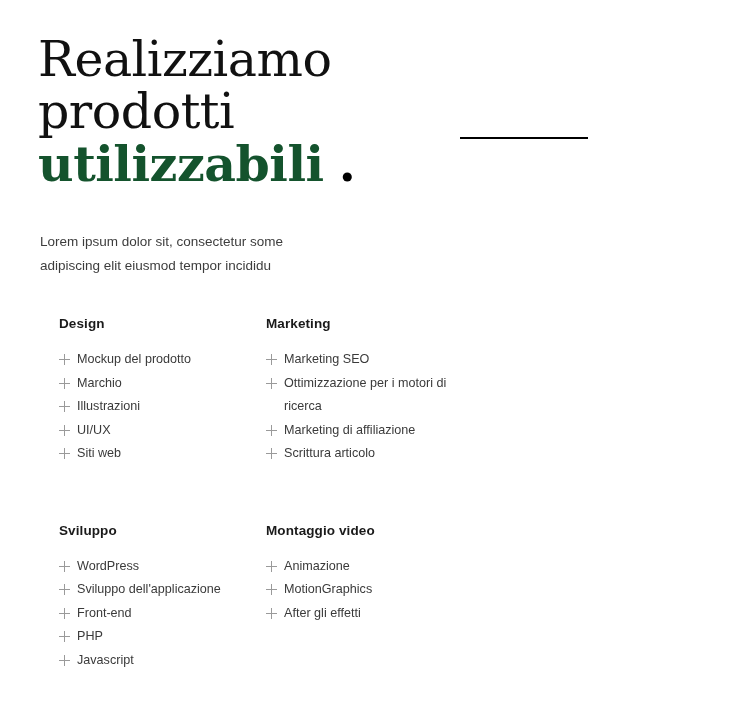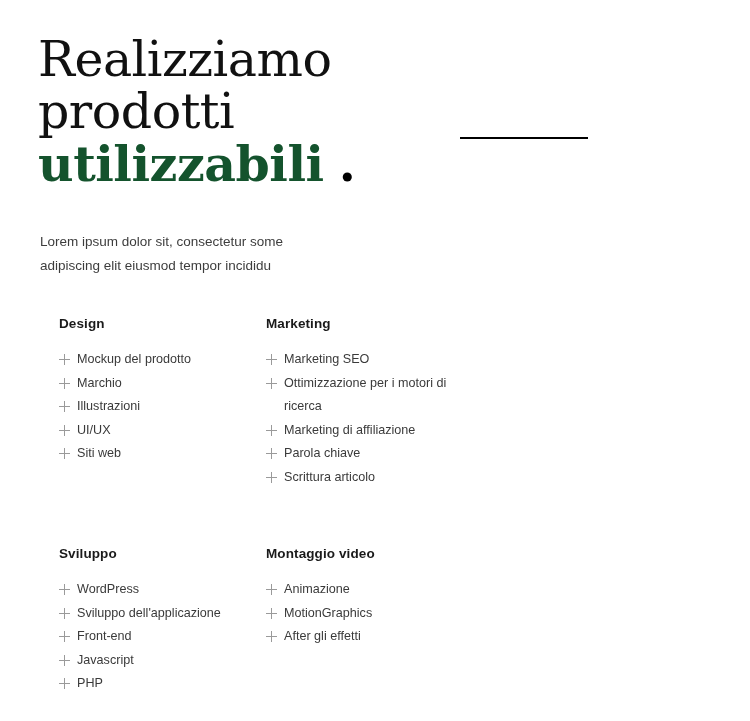--- a/index.html
+++ b/index.html
@@ -187,24 +187,20 @@
           <li class="svc-item">
             <span class="plus-icon"></span>
             <span>Ottimizzazione per i motori di ricerca</span>
           </li>
           <li class="svc-item">
             <span class="plus-icon"></span>
             <span>Marketing di affiliazione</span>
           </li>
           <li class="svc-item">
             <span class="plus-icon"></span>
-            <span>Parola chiave</span>
-          </li>
-          <li class="svc-item">
-            <span class="plus-icon"></span>
             <span>Scrittura articolo</span>
           </li>
         </ul>
       </div>
 
     </div>
 
     <div class="row-gap"></div>
 
     <div class="svc-row">
@@ -219,26 +215,26 @@
           <li class="svc-item">
             <span class="plus-icon"></span>
             <span>Sviluppo dell'applicazione</span>
           </li>
           <li class="svc-item">
             <span class="plus-icon"></span>
             <span>Front-end</span>
           </li>
           <li class="svc-item">
             <span class="plus-icon"></span>
+            <span>PHP</span>
+          </li>
+          <li class="svc-item">
+            <span class="plus-icon"></span>
             <span>Javascript</span>
           </li>
-          <li class="svc-item">
-            <span class="plus-icon"></span>
-            <span>PHP</span>
-          </li>
         </ul>
       </div>
 
       <div class="svc-col">
         <h2 class="svc-heading">Montaggio video</h2>
         <ul class="svc-list">
           <li class="svc-item">
             <span class="plus-icon"></span>
             <span>Animazione</span>
           </li>

